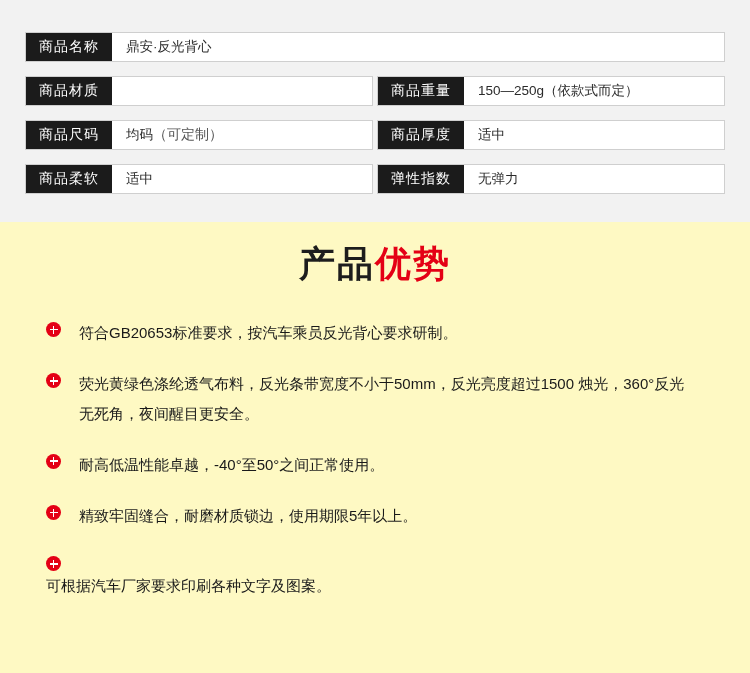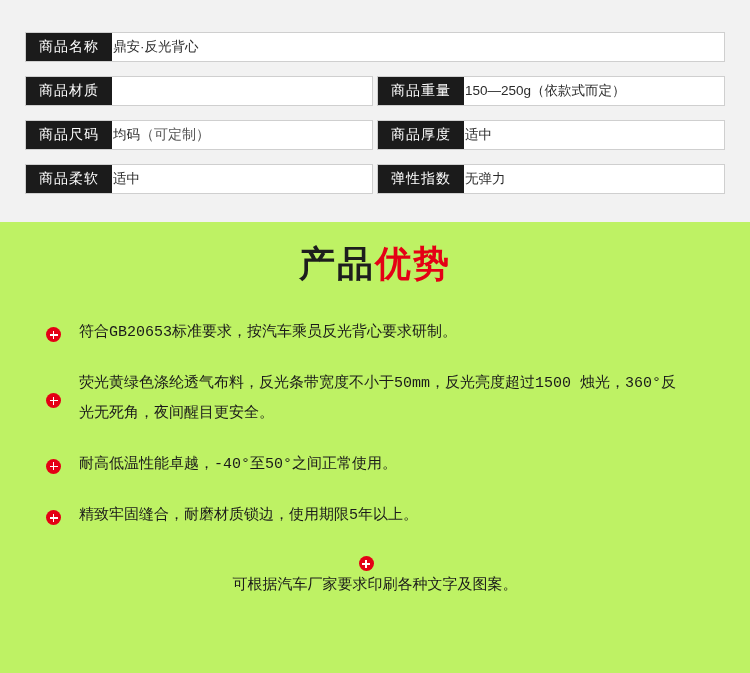--- a/index.html
+++ b/index.html
@@ -11,21 +11,21 @@
     height: 673px;
     background: #ffffff;
     font-family: "Liberation Sans", sans-serif;
     -webkit-font-smoothing: antialiased;
   }
   .page {
     width: 750px;
     height: 673px;
     position: relative;
     overflow: hidden;
-    background: #bef264;
+    background: #fef9c3;
   }
 
   
   .spec-block {
     background: #f2f2f2;
     padding: 32px 25px 28px 25px;
     box-sizing: border-box;
   }
   .spec-row {
     display: flex;
@@ -65,21 +65,21 @@
     padding: 0 10px;
     min-width: 86px;
     box-sizing: border-box;
     white-space: nowrap;
   }
   .val {
     color: #2a2a2a;
     font-size: 13.5px;
     display: flex;
     align-items: center;
-    padding: 0 1px;
+    padding: 0 14px;
     white-space: nowrap;
     flex: 1 1 auto;
   }
   .val .sub {
     font-size: 14px;
     color: #555;
   }
 
   
   .adv-head {
@@ -93,23 +93,22 @@
   .adv-head .k1 { color: #1d1d1d; }
   .adv-head .k2 { color: #e40015; }
 
   
   .adv-list {
     margin: 36px 0 0 0;
     padding: 0 46px 0 46px;
   }
   .adv-item {
     display: flex;
-    align-items: center;
+    align-items: flex-start;
     margin-bottom: 22px;
-    font-family: Liberation Mono, monospace;
   }
   .adv-item:last-child { margin-bottom: 4px; flex-direction: column; }
   .bullet {
     flex: 0 0 auto;
     width: 15px;
     height: 15px;
     border-radius: 50%;
     background: #e40015;
     position: relative;
     margin-top: 4px;

